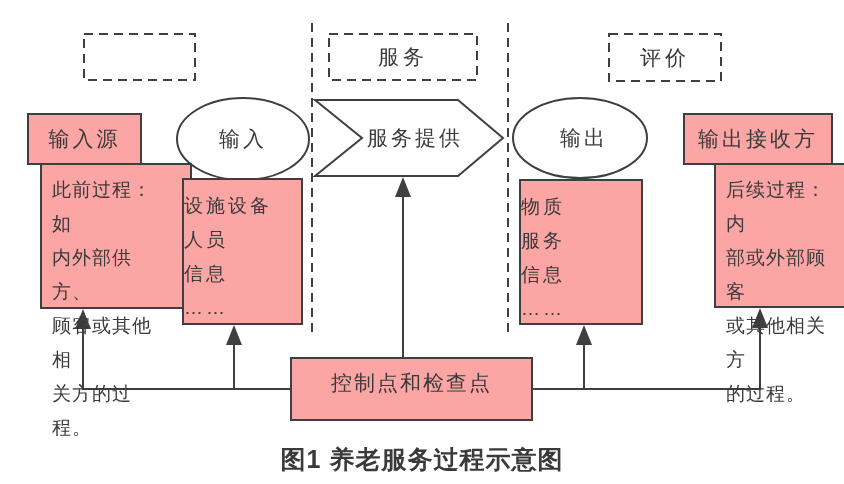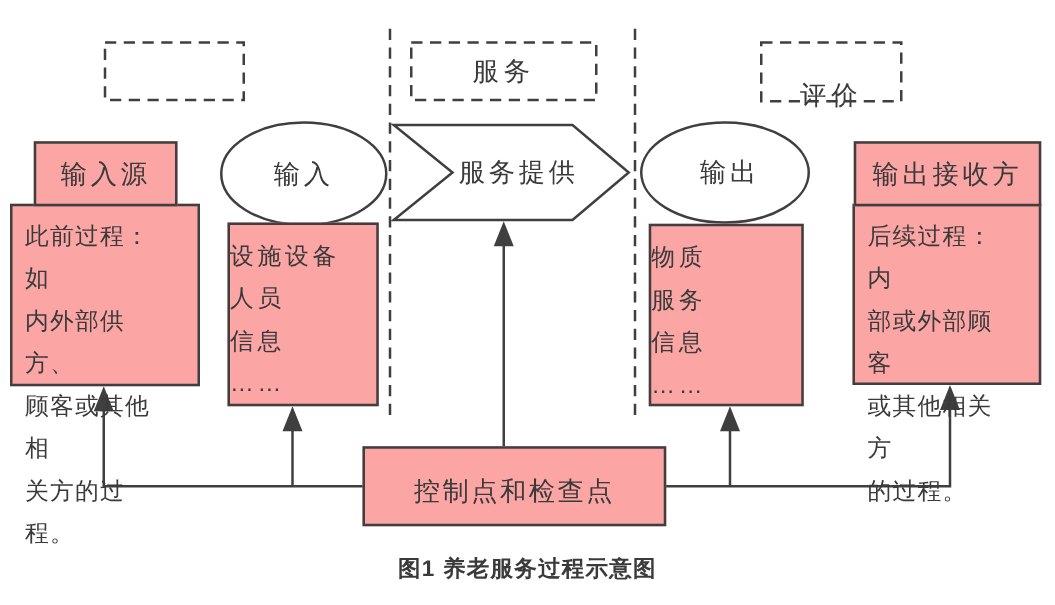--- a/index.html
+++ b/index.html
@@ -21,26 +21,26 @@
   .abs{position:absolute;box-sizing:border-box;}
   .solid-box{border:2px solid var(--line-color);background:#fca5a5;}
   .center{display:flex;align-items:center;justify-content:center;}
   .lane-label{font-size:21px;letter-spacing:4px;}
   .title-box{font-size:21px;letter-spacing:3px;}
   .node-label{font-size:21px;letter-spacing:3px;background:transparent;}
   .body-text{
     font-size:19px;line-height:34px;letter-spacing:1px;
     white-space:pre-line;text-align:left;
   }
-  .pad-body{padding:8px 20px 0 10px;}
+  .pad-body{padding:8px 20px 0 10px;margin-left:32px;}
   .pad-items{padding:9px 0 0 0;letter-spacing:3px;}
-  .control-box{font-size:21px;letter-spacing:2px;align-items:flex-start;padding-top:20px;}
+  .control-box{font-size:21px;letter-spacing:2px;align-items:flex-start;padding-top:10px;}
   .caption{
     position:absolute;left:0;top:443px;width:844px;text-align:center;
-    font-size:18px;font-weight:bold;letter-spacing:1px;color:#3a3a3a;
+    font-size:25px;font-weight:bold;letter-spacing:1px;color:#3a3a3a;
   }
 </style>
 </head>
 <body>
 
 <div class="canvas">
 
   <svg class="layer" width="844" height="484" viewBox="0 0 844 484">
 
     <line class="stroke dash" x1="312" y1="23" x2="312" y2="338"></line>
@@ -63,21 +63,21 @@
     <line class="stroke" x1="234" y1="389" x2="234" y2="344"></line>
     <polygon class="arrowhead" points="234,325 226,345 242,345"></polygon>
 
     <polyline class="stroke" points="532,389 760,389 760,328"></polyline>
     <polygon class="arrowhead" points="760,308 752,328 768,328"></polygon>
     <line class="stroke" x1="584" y1="389" x2="584" y2="344"></line>
     <polygon class="arrowhead" points="584,325 576,345 592,345"></polygon>
   </svg>
 
   <div class="abs center lane-label" style="left:329px;top:34px;width:148px;height:46px;">服务</div>
-  <div class="abs center lane-label" style="left:609px;top:52px;width:112px;height:47px;">评价</div>
+  <div class="abs center lane-label" style="left:609px;top:34px;width:112px;height:47px;">评价</div>
 
   <div class="abs solid-box body-text pad-body" style="left:8px;top:163px;width:152px;height:146px;">此前过程：如
 内外部供方、
 顾客或其他相
 关方的过程。</div>
   <div class="abs solid-box center title-box" style="left:27px;top:113px;width:115px;height:52px;">输入源</div>
 
   <div class="abs center node-label" style="left:193px;top:124px;width:100px;height:30px;">输入</div>
 
   <div class="abs solid-box body-text pad-items" style="left:182px;top:178px;width:121px;height:147px;">设施设备

